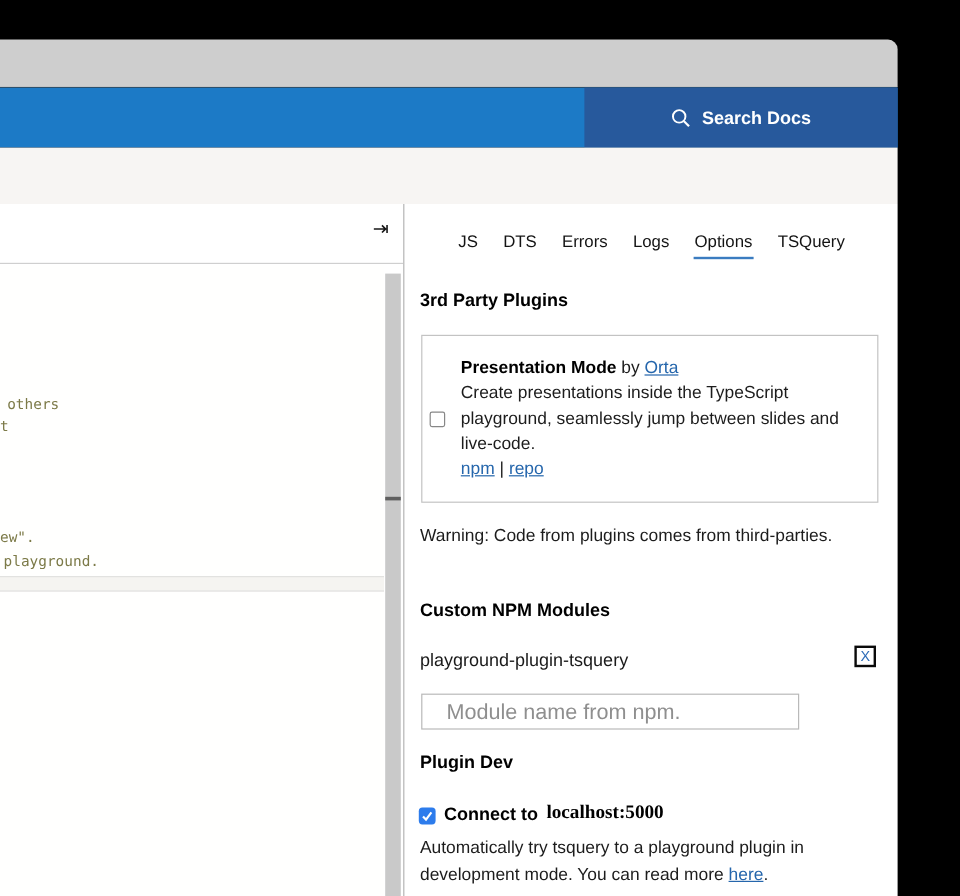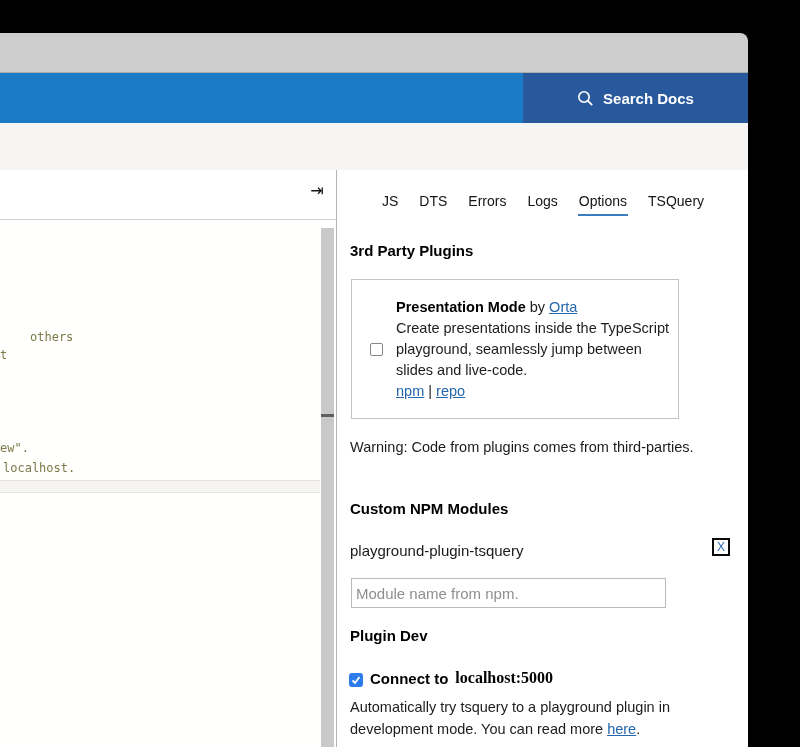--- a/index.html
+++ b/index.html
@@ -12,21 +12,21 @@
   .titlebar {
     position:absolute; left:0; top:33px; width:748px; height:40px;
     background:#cecece; border-top-right-radius:8px;
     border-bottom:1px solid #adadad;
   }
   .navbar {
     position:absolute; left:0; top:73px; width:748px; height:50px;
     background:#1c7ac6;
   }
   .search-docs {
-    position:absolute; right:0; top:0; width:225px; height:50px;
+    position:absolute; right:0; top:0; width:261px; height:50px;
     background:#27599c; color:#fff; display:flex; align-items:center;
     justify-content:center; gap:9px; font-size:15px; font-weight:bold;
     cursor:pointer;
     text-align:center;
   }
   .subnav {
     position:absolute; left:0; top:123px; width:748px; height:47px;
     background:#f7f5f3;
   }
   
@@ -42,21 +42,21 @@
     font-size:16px; color:#111; cursor:pointer; line-height:1;
   }
   .code-area {
     position:absolute; left:0; top:51px; width:320px; height:526px;
     background:#fffffe; cursor:text;
   }
   .code-frag {
     position:absolute; font-family:"DejaVu Sans Mono", monospace;
     font-size:12px; color:#7c7a48; white-space:pre; line-height:14px;
   }
-  .frag-0 { left:6px; top:160px;margin-left:24px; }
+  .frag-0 { left:6px; top:160px; }
   .frag-1 { left:0px; top:178px; }
   .frag-2 { left:0px; top:271px; }
   .frag-3 { left:3px; top:291px; }
   .editor-band {
     position:absolute; left:0; top:310px; width:320px; height:13px;
     background:#f5f4f1; border-top:1px solid #e2e2e0; border-bottom:1px solid #e2e2e0;
   }
   .scrollbar {
     position:absolute; left:321px; top:58px; width:13px; height:519px;
     background:#c9c9c9; cursor:pointer;
@@ -72,23 +72,23 @@
   }
   .tab { padding:2px 1px 5px; cursor:pointer; white-space:nowrap; }
   .tab.active { border-bottom:2px solid #3b7cc0; }
 
   .sec-h { position:absolute; font-size:15px; font-weight:bold; color:#000; }
   .h-plugins { left:350px; top:72px; }
   .h-modules { left:350px; top:330px; }
   .h-dev     { left:350px; top:457px; }
 
   .plugin-card {
-    position:absolute; left:351px; top:109px; width:328px; height:140px;
+    position:absolute; left:351px; top:109px; width:381px; height:140px;
     border:1px solid #c3c3c3; background:#fff;
-    display:flex; align-items:center; gap:13px; padding-left:18px;
+    display:flex; align-items:center; gap:13px; padding-left:6px;
   }
   .checkbox-empty {
     width:13px; height:13px; border:1px solid #878787; border-radius:2px;
     background:#fff; flex:0 0 auto; cursor:pointer;
   }
   .card-text { width:320px; font-size:14.5px; line-height:21px; color:#1c1c1c; }
   .card-title { font-weight:bold; color:#000; }
   a.link { color:#2566ac; text-decoration:underline; cursor:pointer; }
 
   .warning {
@@ -96,21 +96,21 @@
     font-size:14.5px; line-height:22px; color:#1c1c1c;
   }
   .module-name { position:absolute; left:350px; top:372px; font-size:15px; color:#1a1a1a; }
   .remove-module {
     position:absolute; left:712px; top:368px; width:18px; height:18px;
     border:2px solid #0a0a0a; background:#fff; color:#2d6cb8;
     font-size:12px; line-height:14px; text-align:center; cursor:pointer;
   }
   .module-input {
     position:absolute; left:351px; top:408px; width:315px; height:30px;
-    border:1px solid #b9b9b9; font-size:15px; padding:0 4px; color:#333;
+    border:1px solid #b9b9b9; font-size:18px; padding:0 20px; color:#333;
     font-family:"Liberation Sans", sans-serif; background:#fff;
   }
   .module-input::placeholder { color:#8f8f8f; opacity:1; }
 
   .connect-row {
     position:absolute; left:349px; top:499px; display:flex; align-items:flex-end; gap:7px;
   }
   .checkbox-checked {
     width:14px; height:14px; background:#2d7cec; border-radius:3px;
     display:flex; align-items:center; justify-content:center; cursor:pointer; flex:0 0 auto;
@@ -146,21 +146,21 @@
   <div class="content">
 
     <div class="editor">
       <div class="editor-toolbar">
         <span class="collapse-icon">⇥</span>
       </div>
       <div class="code-area"></div>
       <span class="code-frag frag-0">others</span>
       <span class="code-frag frag-1">t</span>
       <span class="code-frag frag-2">ew".</span>
-      <span class="code-frag frag-3">localhost.</span>
+      <span class="code-frag frag-3">playground.</span>
       <div class="editor-band"></div>
       <div class="scrollbar">
         <div class="scroll-marker"></div>
       </div>
     </div>
 
     <div class="divider"></div>
 
     <div class="tabs">
       <div class="tab">JS</div>

